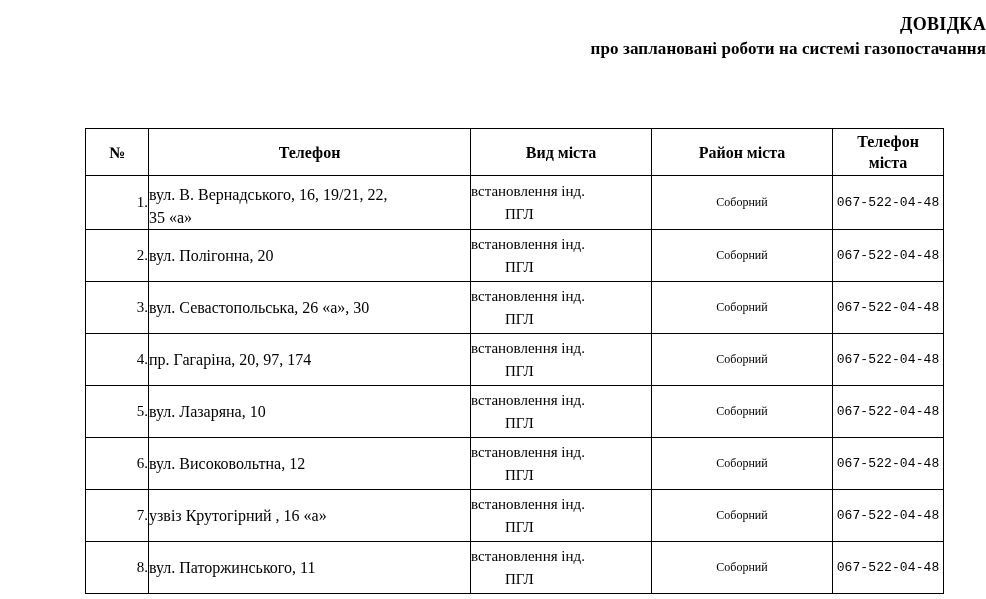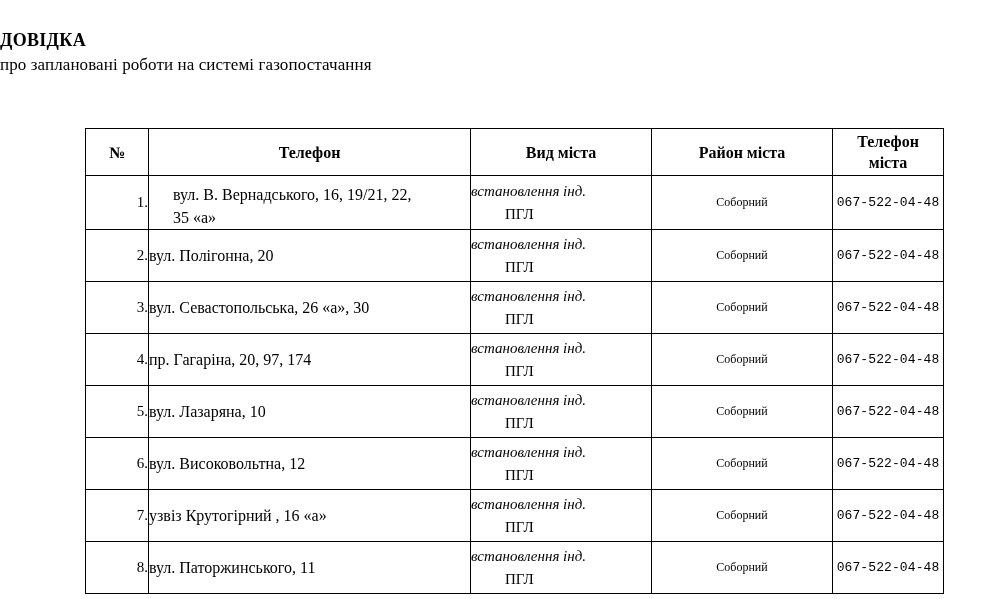--- a/index.html
+++ b/index.html
@@ -17,32 +17,32 @@
   }
   .page {
     position: relative;
     width: 986px;
     height: 599px;
     background: #ffffff;
   }
 
   
   .title-block {
-    padding-top: 28px;
-    text-align: left;
+    padding-top: 12px;
+    text-align: right;
   }
   .title-main {
     font-size: 18px;
     font-weight: bold;
     line-height: 24px;
     letter-spacing: 0.3px;
   }
   .title-sub {
     font-size: 17px;
-    font-weight: normal;
+    font-weight: bold;
     line-height: 25px;
     letter-spacing: 0.1px;
   }
 
   
   .table-wrap {
     position: absolute;
     left: 85px;
     top: 128px;
     width: 858px;
@@ -88,30 +88,29 @@
   td.cell-addr {
     text-align: left;
     font-size: 16px;
     padding: 0 8px 0 9px;
     vertical-align: middle;
     line-height: 23px;
   }
   td.cell-addr.two-line {
     vertical-align: top;
     padding-top: 7px;
-    padding-left: 24px;
   }
   td.cell-work {
     text-align: left;
     font-size: 15px;
     padding: 7px 6px 0 9px;
     vertical-align: top;
     line-height: 23px;
   }
-  td.cell-work .w1 { display: block; font-style: italic; }
+  td.cell-work .w1 { display: block; }
   td.cell-work .w2 { display: block; margin-left: 34px; }
   td.cell-dist {
     text-align: center;
     font-size: 12px;
     vertical-align: middle;
   }
   td.cell-phone {
     text-align: center;
     font-size: 13px;
     vertical-align: middle;

